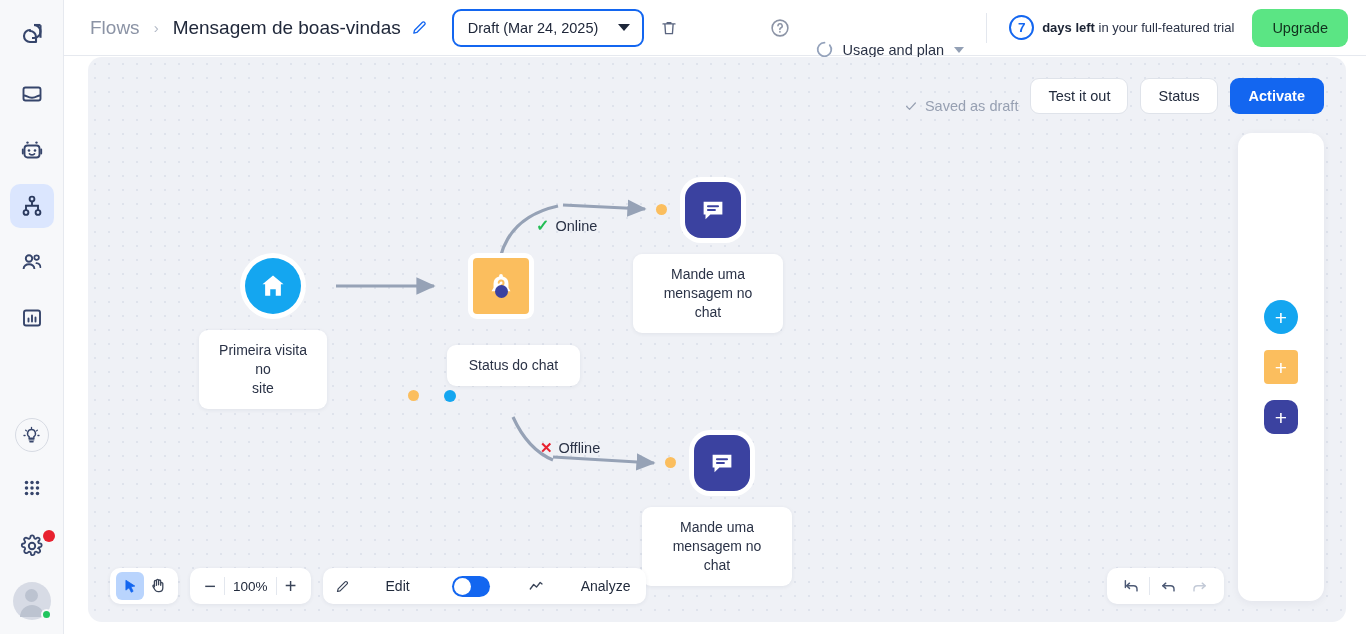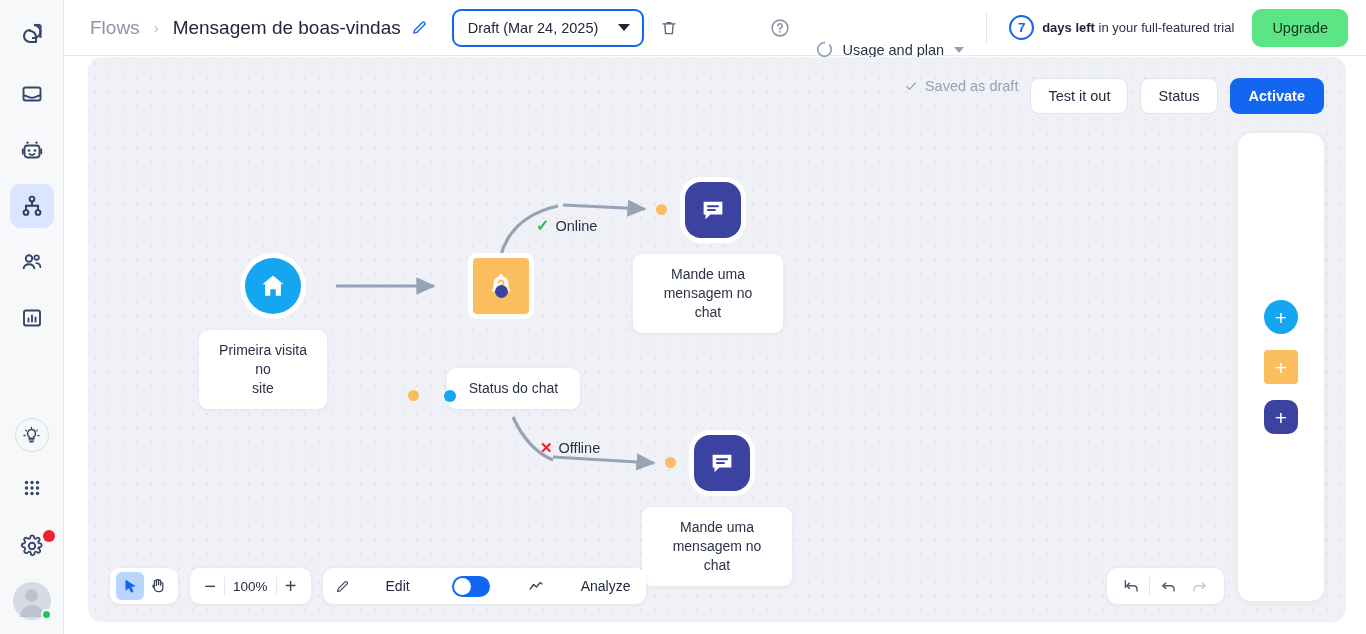--- a/index.html
+++ b/index.html
@@ -102,21 +102,21 @@
     border-radius: 14px;
     background-color: #eff1f6;
     background-image: radial-gradient(#dfe3ec 1.3px, transparent 1.4px);
     background-size: 14px 14px;
     overflow: hidden;
   }
 
   
   .canvas-actions {
     position: absolute; right: 22px; top: 21px;
-    display: flex; align-items: flex-start; gap: 12px;
+    display: flex; align-items: flex-end; gap: 12px;
   }
   .saved-draft { font-size: 14.5px; color: #97a0b2; display: flex;
     align-items: center; gap: 7px; }
   .btn-ghost {
     height: 36px; padding: 0 17px; border-radius: 9px; background: #fff;
     border: 1px solid #dfe3ea; font-size: 14.5px; color: #222b3d;
     font-family: inherit; cursor: pointer;
   }
   .btn-primary {
     height: 36px; padding: 0 19px; border-radius: 9px; background: #1366f0;
@@ -390,21 +390,21 @@
       <div class="node-icon icon-square">
         <div class="icon-inner s" style="background:#fbbe5e;">
           <svg width="32" height="32" viewBox="0 0 24 24">
             <path d="M12 3a1.4 1.4 0 0 1 1.4 1.4v.5a5.6 5.6 0 0 1 4.2 5.4v3.1l1.5 2.6H4.9l1.5-2.6v-3.1a5.6 5.6 0 0 1 4.2-5.4v-.5A1.4 1.4 0 0 1 12 3z" fill="#fff"></path>
             <path d="M9.8 18.2h4.4a2.2 2.2 0 0 1-4.4 0z" fill="#fff"></path>
             <path d="M10.3 9.6a1.8 1.8 0 1 1 2.3 1.8c-.5.15-.65.55-.65 1v.3" stroke="#fbbe5e" stroke-width="1.5" fill="none" stroke-linecap="round"></path>
             <circle cx="11.95" cy="15.1" r=".85" fill="#fbbe5e"></circle>
           </svg>
         </div>
       </div>
-      <div class="node-label" style="left:-21px; top:92px; width:133px;margin-top:23px;">Status do chat</div>
+      <div class="node-label" style="left:-21px; top:92px; width:133px;">Status do chat</div>
     </div>
     <span class="port port-b" style="left:356px; top:333px;"></span>
     <span class="port port-d" style="left:407px; top:228px;"></span>
 
     <div class="edge-label" style="left:448px; top:159px;">
       <span class="ok">✓</span>
       <span>Online</span>
     </div>
     <div class="edge-label" style="left:452px; top:382px;">
       <span class="no">✕</span>

